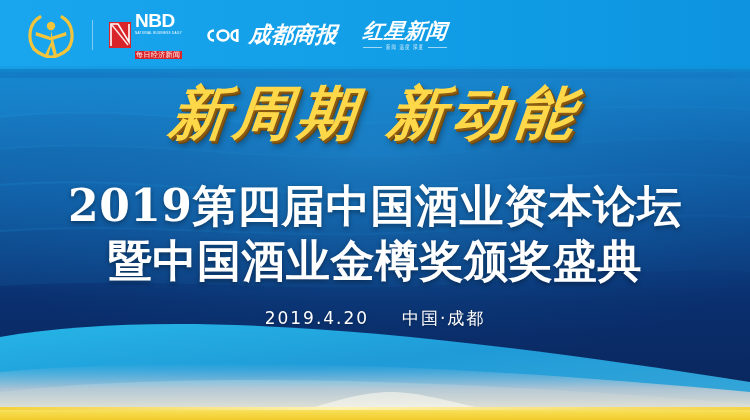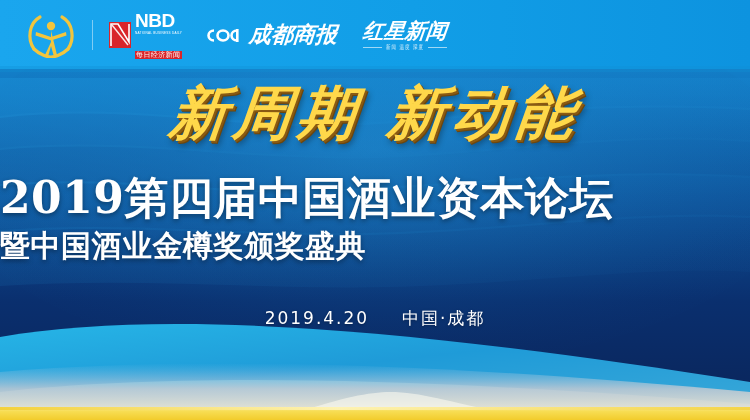--- a/index.html
+++ b/index.html
@@ -168,30 +168,31 @@
        2px 2px 0 #8a5a12,
        3px 3px 0 #6d460d,
        4px 5px 6px rgba(0,0,0,0.38);
     transform: skewX(-6deg);
   }
 
   .title-1, .title-2 {
     position: absolute;
     left: 0;
     width: 750px;
-    text-align: left;
+    text-align: center;
     color: #ffffff;
     font-family: "DejaVu Serif", "Liberation Serif", serif;
     font-weight: bold;
     white-space: nowrap;
     line-height: 1;
     text-shadow: 0 2px 5px rgba(0,0,0,0.40);
+    margin-top: 8px;
   }
   .title-1 { top: 176px; font-size: 44px; letter-spacing: 0.5px; }
-  .title-2 { top: 231px; font-size: 30px; letter-spacing: 0.5px; }
+  .title-2 { top: 231px; font-size: 44px; letter-spacing: 0.5px; }
 
   .event-info {
     position: absolute;
     left: 0;
     top: 307px;
     width: 750px;
     text-align: center;
     color: #ffffff;
     font-family: "DejaVu Sans", "Liberation Sans", sans-serif;
     font-size: 17px;

